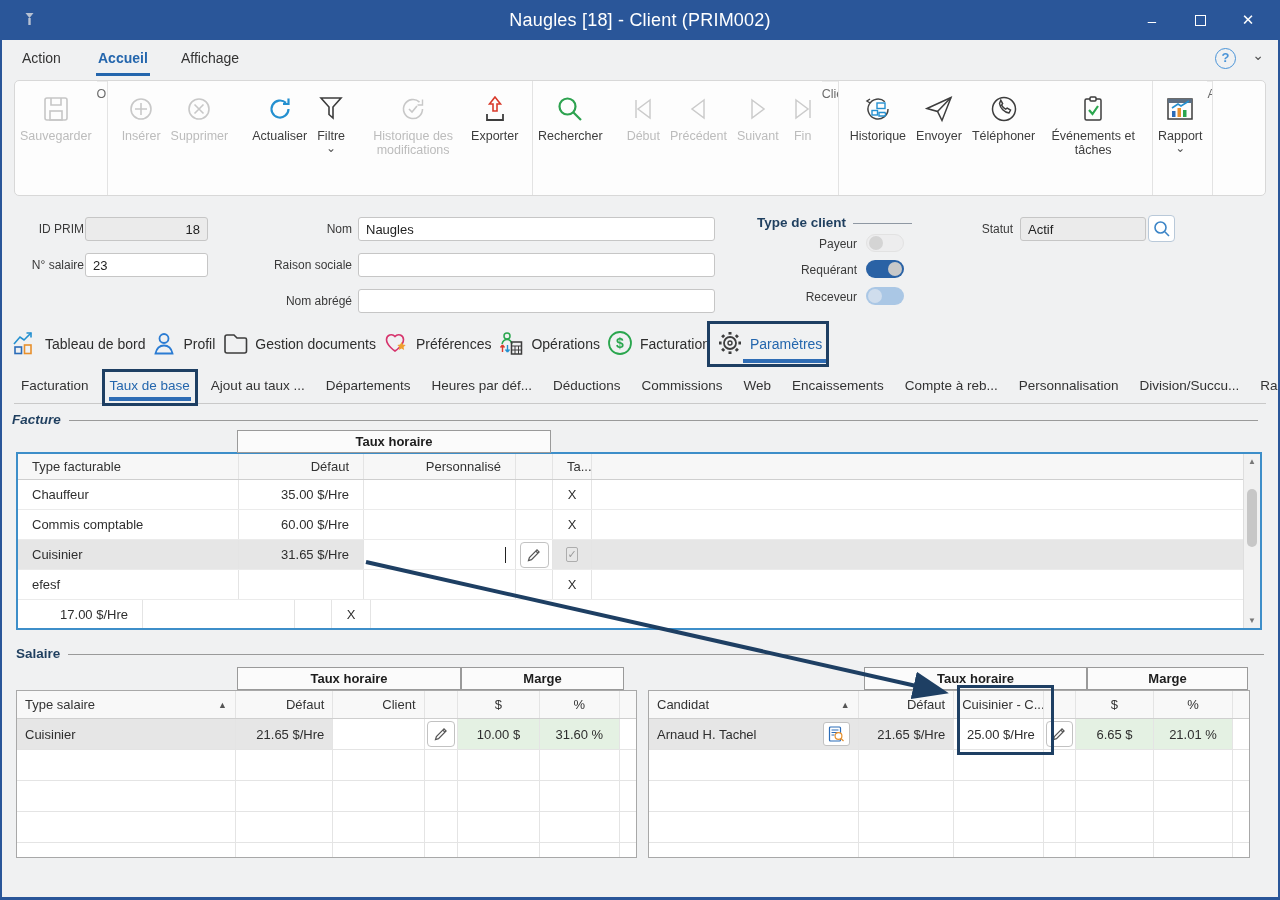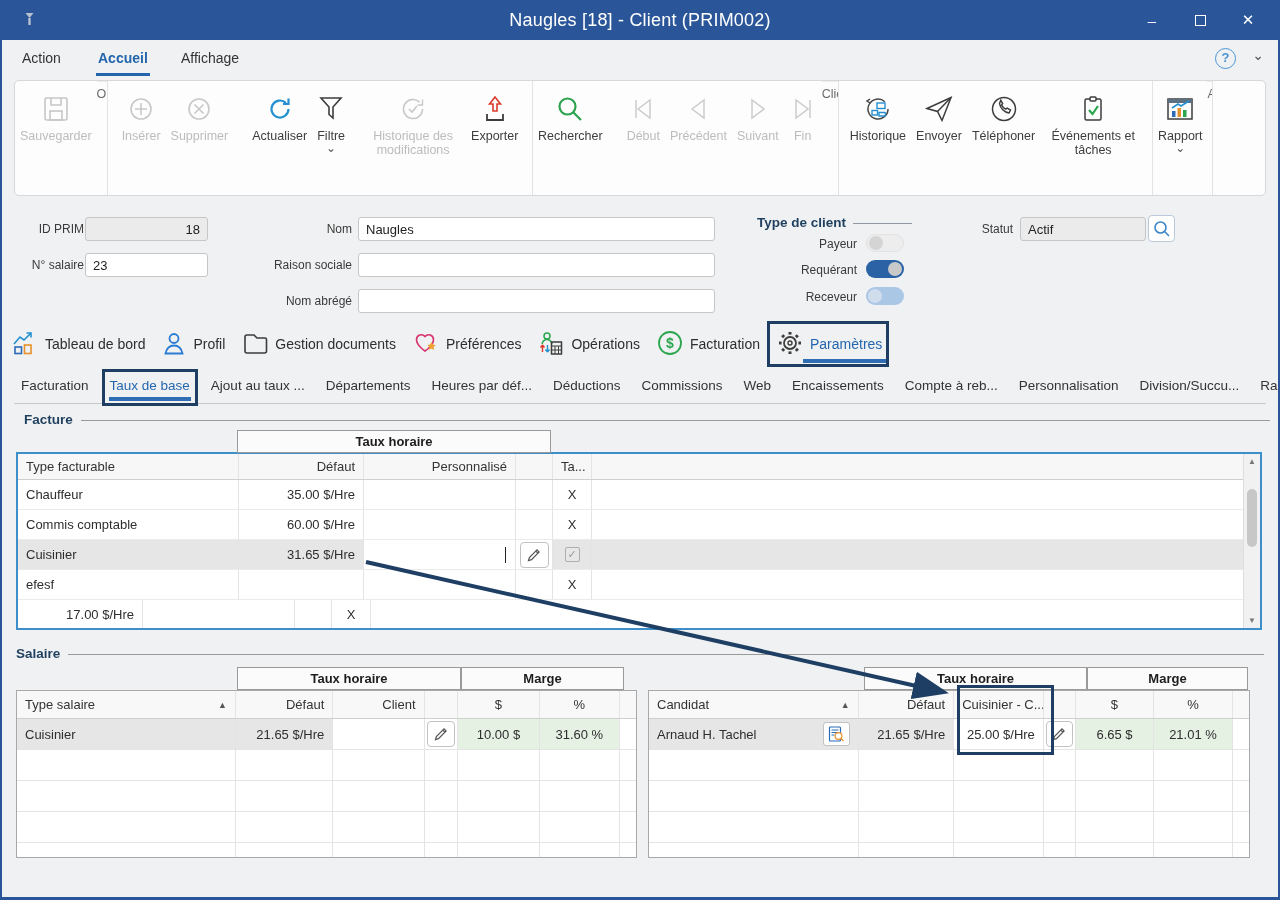--- a/index.html
+++ b/index.html
@@ -69,46 +69,46 @@
   .tg-off::after{left:2px; top:1px; background:#d4d4d4;}
   .tg-on{left:866px; top:260px; background:#2a62a5;}
   .tg-on::after{right:2px; background:#c9c9c9;}
   .tg-dis{left:866px; top:287px; background:#aac7e5;}
   .tg-dis::after{left:2px; background:#cfdded;}
   .lb-statut{left:973px; top:222px; width:40px; text-align:right;}
   .in-statut{left:1020px; top:217px; width:126px;}
   .btn-statut-search{position:absolute; left:1148px; top:215px; width:27px; height:27px; background:#fff; border:1px solid #b9c9d9; border-radius:4px; display:flex; align-items:center; justify-content:center;}
 
   
-  .maintabs { position:absolute; left:12px; top:320px; width:1256px; height:48px; display:flex; align-items:center; gap:17px; }
+  .maintabs { position:absolute; left:12px; top:320px; width:1256px; height:48px; display:flex; align-items:center; gap:7px; }
   .mtab { position:relative; display:flex; align-items:center; gap:7px; font-size:14px; color:#2e2e2e; height:48px; }
   .mtab.selected { color:#2466ad; }
   .mtab.selected .ul { position:absolute; left:26px; right:-4px; bottom:5px; height:4px; background:#2f6db5; }
   .anno-frame { position:absolute; border:3px solid #1e3f63; pointer-events:none; z-index:45; }
   .mtab .anno-frame { left:-10px; right:-7px; top:1px; bottom:1px; }
 
   
   .subtabs { position:absolute; left:14px; top:368px; width:1252px; height:36px; display:flex; align-items:center; gap:21px; padding-left:7px; border-bottom:1px solid #c9c9c9; }
   .stab { position:relative; font-size:13.5px; color:#333; height:36px; line-height:35px; white-space:nowrap; }
   .stab.selected { color:#2466ad; }
   .stab.selected .ul { position:absolute; left:-1px; right:-1px; bottom:3px; height:4px; background:#2f6db5; }
   .stab .anno-frame { left:-8px; right:-8px; top:1px; bottom:-2px; }
 
   
   .sec-label { position:absolute; display:flex; align-items:center; gap:8px; font-weight:bold; font-size:13.5px; color:#1f3f5f; }
   .sec-label .hline { flex:1; height:1px; background:#9a9a9a; margin-top:2px; }
-  .facture-label { left:24px; top:412px; width:1246px; }
+  .facture-label { left:12px; top:412px; width:1246px;font-style:italic; }
   .salaire-label { left:16px; top:646px; width:1248px; }
 
   
   .f-span { position:absolute; left:237px; top:430px; width:314px; height:23px; border:1px solid #9a9a9a; background:#fbfbfb; font-weight:bold; font-size:13px; text-align:center; line-height:21px; color:#1d1d1d; z-index:5; }
   .f-table { position:absolute; left:16px; top:452px; width:1246px; height:178px; background:#fff; border:2px solid #3d8ec9; overflow:hidden; }
   .f-hrow { display:flex; height:26px; background:#f7f7f7; border-bottom:1px solid #cfcfcf; font-size:13px; color:#333; }
   .f-row { display:flex; height:30px; border-bottom:1px solid #ebebeb; font-size:13px; color:#2e2e2e; }
-  .fc { border-right:1px solid #e4e4e4; padding:0 8px; display:flex; align-items:center; overflow:hidden; white-space:nowrap; }
+  .fc { border-right:1px solid #e4e4e4; padding:0 14px; display:flex; align-items:center; overflow:hidden; white-space:nowrap; }
   .fc1{width:221px;} .fc2{width:125px; justify-content:flex-end;} .fc3{width:152px; justify-content:flex-end;}
   .fc4{width:37px; padding:0 2px; justify-content:center;} .fc5{width:39px; justify-content:center;}
   .fcf{flex:1; border-right:none;}
   .sel { background:#e6e6e6; }
   .editcell { background:#fff; position:relative; }
   .caret { position:absolute; right:9px; top:7px; width:1px; height:16px; background:#222; }
   .pencil-btn { width:29px; height:26px; background:#fff; border:1px solid #c2c2c2; border-radius:4px; display:flex; align-items:center; justify-content:center; }
   .cb { width:15px; height:15px; border:1px solid #adadad; background:#e7e7e7; border-radius:2px; color:#9a9a9a; font-size:11px; line-height:13px; text-align:center; }
   .f-scroll { position:absolute; right:0; top:0; bottom:0; width:17px; background:#f1f1f1; border-left:1px solid #dedede; }
   .f-scroll .sup { position:absolute; top:3px; left:0; right:0; text-align:center; font-size:8px; color:#777; }

